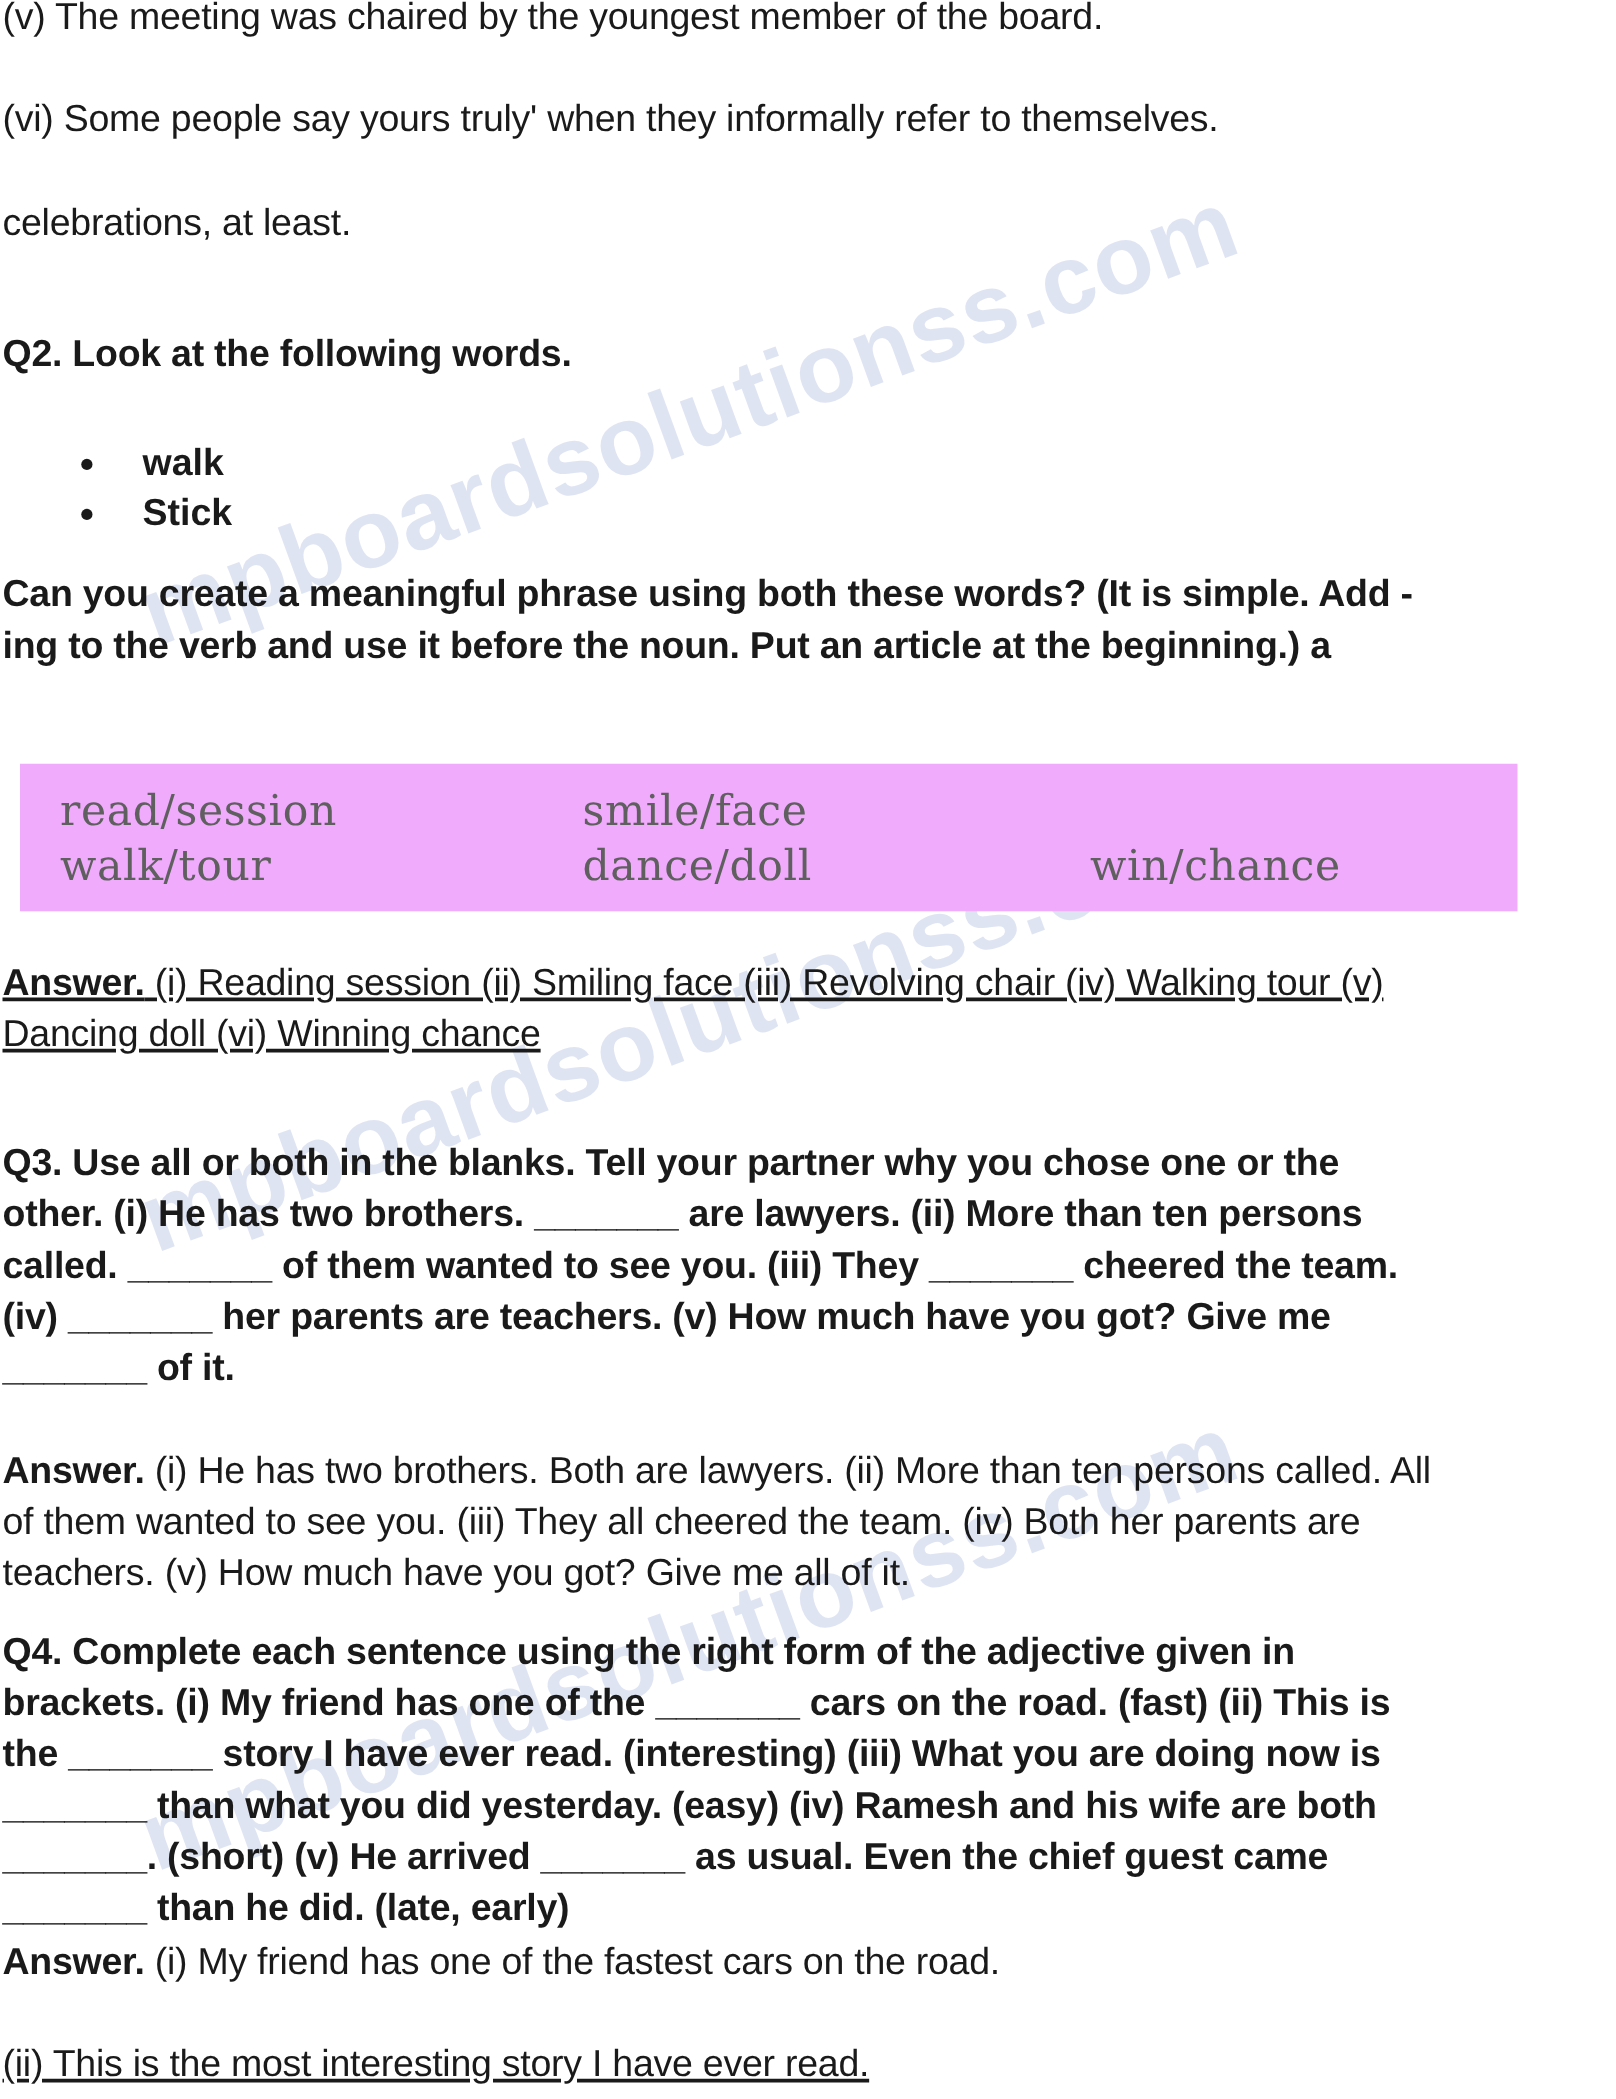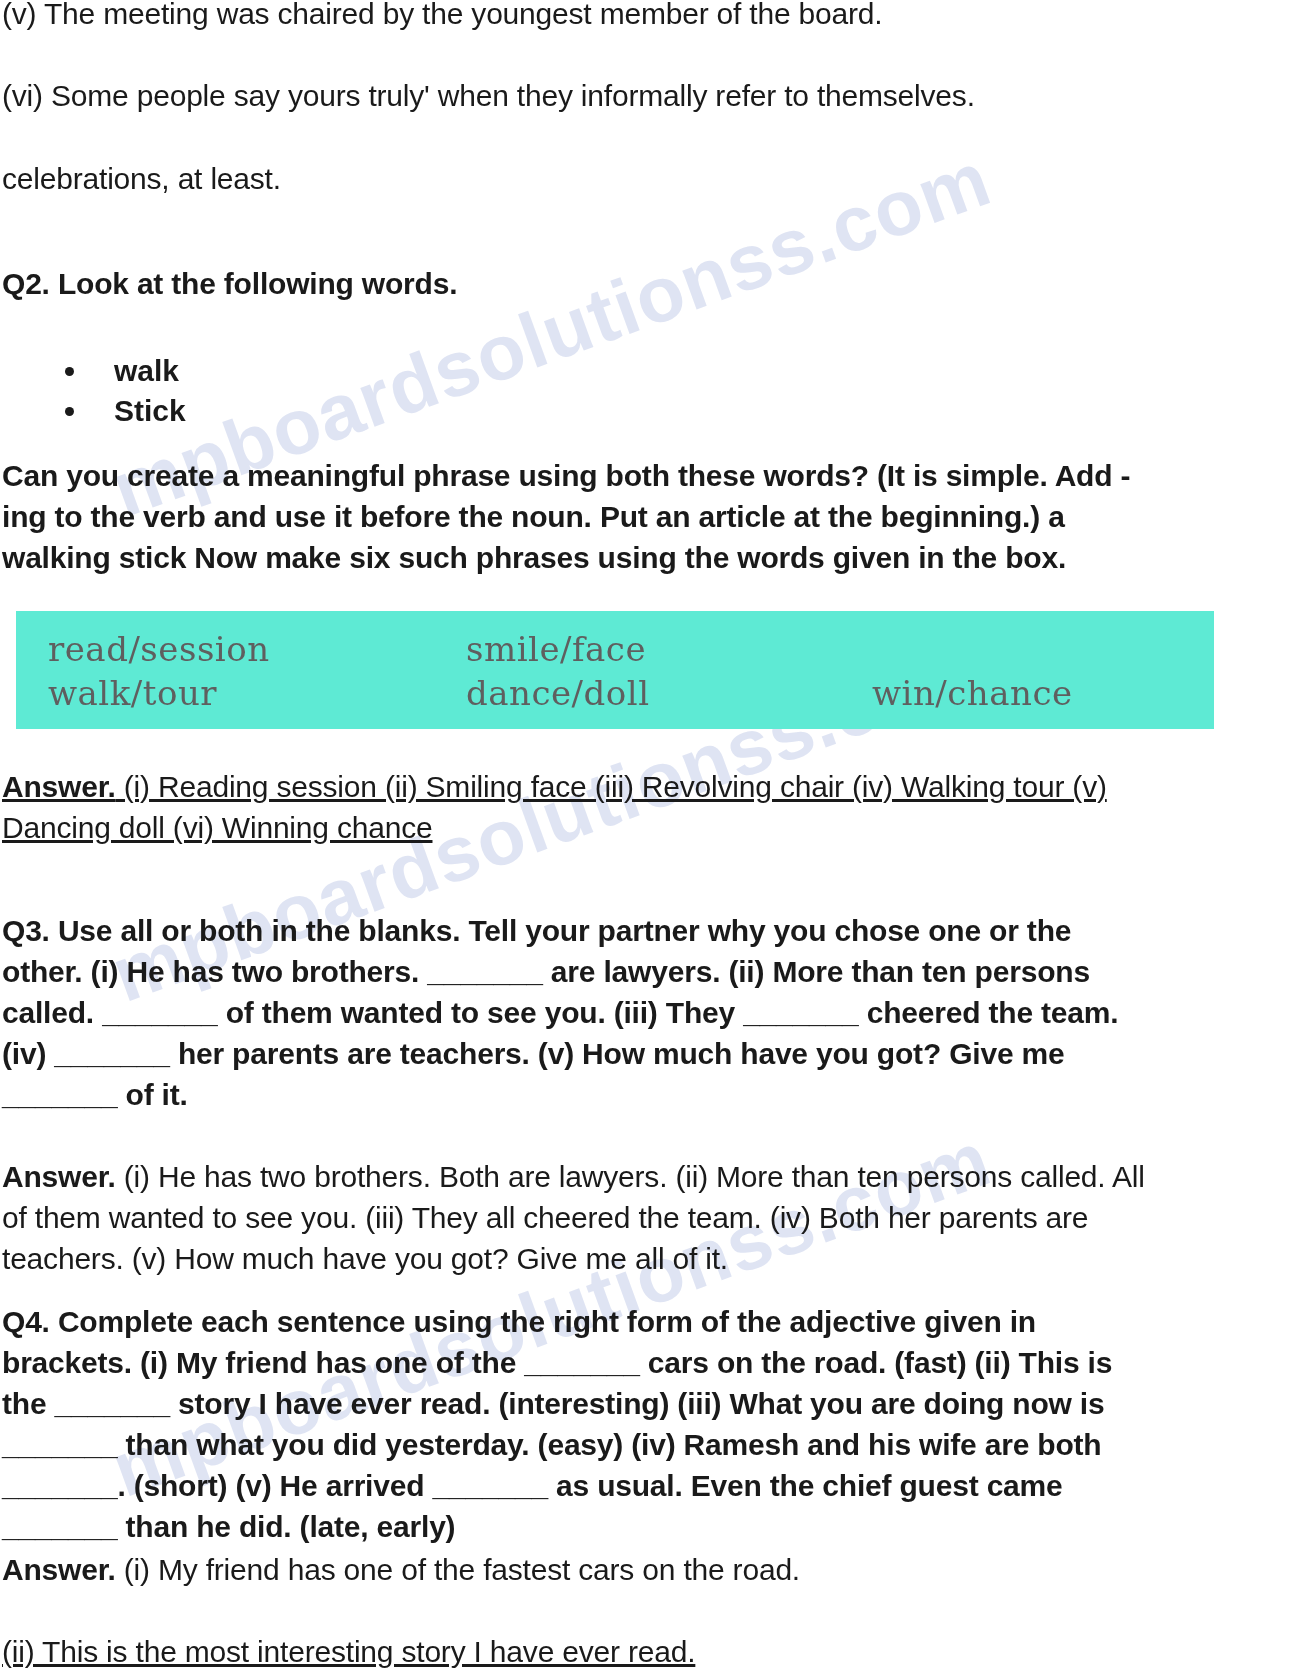--- a/index.html
+++ b/index.html
@@ -63,21 +63,21 @@
     }
 
     #q2-body { position: absolute; top: 455px; left: 0; width: 1290px; }
 
     .wordbox {
       position: absolute;
       top: 611px;
       left: 14px;
       width: 1198px;
       height: 118px;
-      background: #5eead4;
+      background: #f0abfc;
     }
     .wordbox .cell {
       position: absolute;
       font-family: "DejaVu Serif", serif;
       font-size: 34px;
       color: #5f5f5f;
       letter-spacing: 0.5px;
       line-height: 44px;
     }
 
@@ -118,21 +118,20 @@
   <p id="q2" class="b">Q2. Look at the following words.</p>
 
   <ul class="bullets">
     <li><span class="dot"></span><span>walk</span></li>
     <li><span class="dot"></span><span>Stick</span></li>
   </ul>
 
   <div id="q2-body" class="b">
     <p>Can you create a meaningful phrase using both these words? (It is simple. Add -</p>
     <p>ing to the verb and use it before the noun. Put an article at the beginning.) a</p>
-    <p>walking stick Now make six such phrases using the words given in the box.</p>
   </div>
 
   <div class="wordbox">
     <span class="cell" style="left:32px; top:16px;">read/session</span>
     <span class="cell" style="left:450px; top:16px;">smile/face</span>
     <span class="cell" style="left:32px; top:60px;">walk/tour</span>
     <span class="cell" style="left:450px; top:60px;">dance/doll</span>
     <span class="cell" style="left:856px; top:60px;">win/chance</span>
   </div>
 

